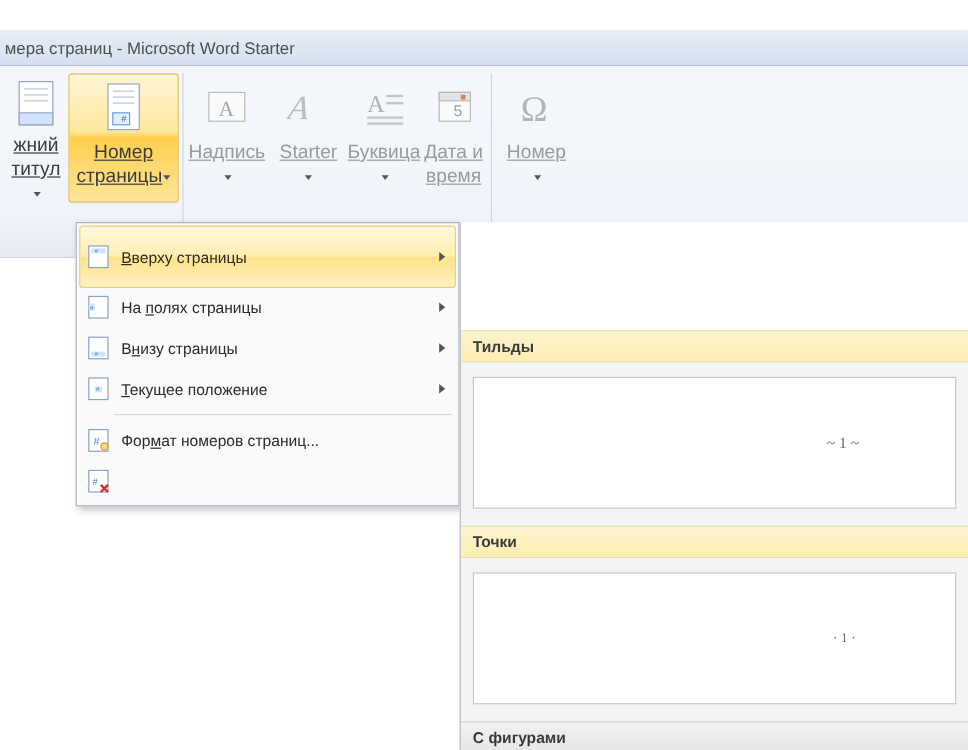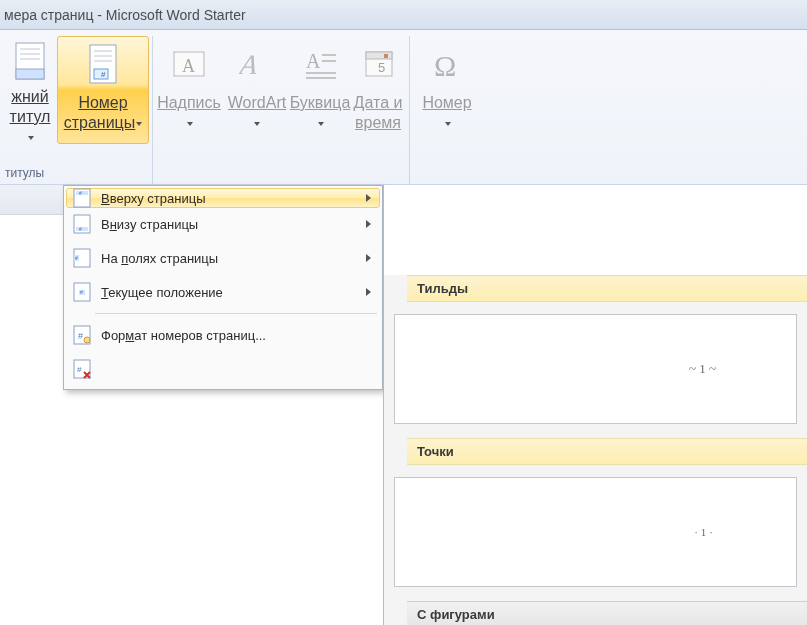--- a/index.html
+++ b/index.html
@@ -14,20 +14,21 @@
 }
 .title-bar {
   height: 30px;
   background: linear-gradient(to bottom, #e8edf5 0%, #d6e0ef 100%);
   display: flex;
   align-items: center;
   padding-left: 4px;
   color: #4d4d4d;
   font-size: 14px;
   border-bottom: 1px solid #b6c0d0;
+  margin-top: 25px;
 }
 .ribbon {
   height: 155px;
   background: linear-gradient(to bottom, #f5f7fb 0%, #eff3f9 100%);
   border-bottom: 1px solid #c9d4e6;
   display: flex;
   padding-top: 6px;
   padding-left: 2px;
 }
 .ribbon-group {
@@ -87,21 +88,21 @@
   padding: 0 8px 0 4px;
   cursor: pointer;
   position: relative;
   font-size: 13px;
   color: #2b2b2b;
 }
 .dd-item.hover {
   background: linear-gradient(to bottom, #fff8df 0%, #ffefb0 48%, #ffe38a 52%, #fff2c4 100%);
   border: 1px solid #eecf6a;
   border-radius: 3px;
-  height: 20px;
+  height: 52px;
   margin: -1px;
 }
 .dd-icon {
   width: 22px; height: 22px;
   margin-right: 8px;
   flex-shrink: 0;
   display:flex; align-items:center; justify-content:center;
 }
 .dd-item .arrow {
   margin-left: auto;
@@ -128,21 +129,20 @@
   overflow: hidden;
 }
 .gallery-section-title {
   background: linear-gradient(to bottom, #fdf3cf 0%, #fdeeb1 100%);
   border-top: 1px solid #e9dfa8;
   border-bottom: 1px solid #e9dfa8;
   padding: 5px 10px;
   font-weight: bold;
   font-size: 13px;
   color: #3a3a3a;
-  margin-left: 23px;
 }
 .gallery-thumb {
   margin: 12px 10px 14px 10px;
   background: #fff;
   border: 1px solid #c2c7ce;
   height: 110px;
   position: relative;
 }
 .thumb-text {
   position: absolute;
@@ -225,21 +225,21 @@
             </svg>
         </div>
         <div class="label"><span>Надпись</span><br><span class="dropdown-caret"></span></div>
       </div>
       <div class="ribbon-btn disabled">
         <div class="icon-box">
           <svg width="36" height="36">
               <text x="4" y="28" font-size="28" fill="#bcbcbc" font-family="Georgia" font-style="italic" transform="skewX(-8)">A</text>
             </svg>
         </div>
-        <div class="label"><span>WordArt</span><br><span class="dropdown-caret"></span></div>
+        <div class="label"><span>Starter</span><br><span class="dropdown-caret"></span></div>
       </div>
       <div class="ribbon-btn disabled" style="width:56px">
         <div class="icon-box">
           <svg width="36" height="36">
               <text x="4" y="22" font-size="20" fill="#b0b0b0" font-family="Georgia">A</text>
               <rect x="20" y="8" width="14" height="2" fill="#c5c5c5"></rect>
               <rect x="20" y="14" width="14" height="2" fill="#c5c5c5"></rect>
               <rect x="4" y="26" width="30" height="2" fill="#c5c5c5"></rect>
               <rect x="4" y="31" width="30" height="2" fill="#c5c5c5"></rect>
             </svg>
@@ -287,36 +287,36 @@
           <text x="6" y="7" font-size="5" fill="#5080c0">#</text>
         </svg>
     </span>
     <span><span class="underline-char">В</span><span>верху страницы</span></span>
     <span class="arrow"></span>
   </div>
   <div class="dd-item">
     <span class="dd-icon">
       <svg width="18" height="20">
           <rect x="1" y="1" width="16" height="18" fill="#fff" stroke="#8aa0c8"></rect>
+          <rect x="1" y="7" width="5" height="6" fill="#d0e4ff"></rect>
+          <text x="2" y="12" font-size="5" fill="#5080c0">#</text>
+        </svg>
+    </span>
+    <span>На <span class="underline-char">п</span>олях страницы</span>
+    <span class="arrow"></span>
+  </div>
+  <div class="dd-item">
+    <span class="dd-icon">
+      <svg width="18" height="20">
+          <rect x="1" y="1" width="16" height="18" fill="#fff" stroke="#8aa0c8"></rect>
           <rect x="3" y="13" width="12" height="4" fill="#d0e4ff"></rect>
           <text x="6" y="17" font-size="5" fill="#5080c0">#</text>
         </svg>
     </span>
     <span>В<span class="underline-char">н</span>изу страницы</span>
-    <span class="arrow"></span>
-  </div>
-  <div class="dd-item">
-    <span class="dd-icon">
-      <svg width="18" height="20">
-          <rect x="1" y="1" width="16" height="18" fill="#fff" stroke="#8aa0c8"></rect>
-          <rect x="1" y="7" width="5" height="6" fill="#d0e4ff"></rect>
-          <text x="2" y="12" font-size="5" fill="#5080c0">#</text>
-        </svg>
-    </span>
-    <span>На <span class="underline-char">п</span>олях страницы</span>
     <span class="arrow"></span>
   </div>
   <div class="dd-item">
     <span class="dd-icon">
       <svg width="18" height="20">
           <rect x="1" y="1" width="16" height="18" fill="#fff" stroke="#8aa0c8"></rect>
           <rect x="6" y="8" width="6" height="5" fill="#d0e4ff"></rect>
           <text x="7" y="12" font-size="5" fill="#5080c0">#</text>
         </svg>
     </span>

